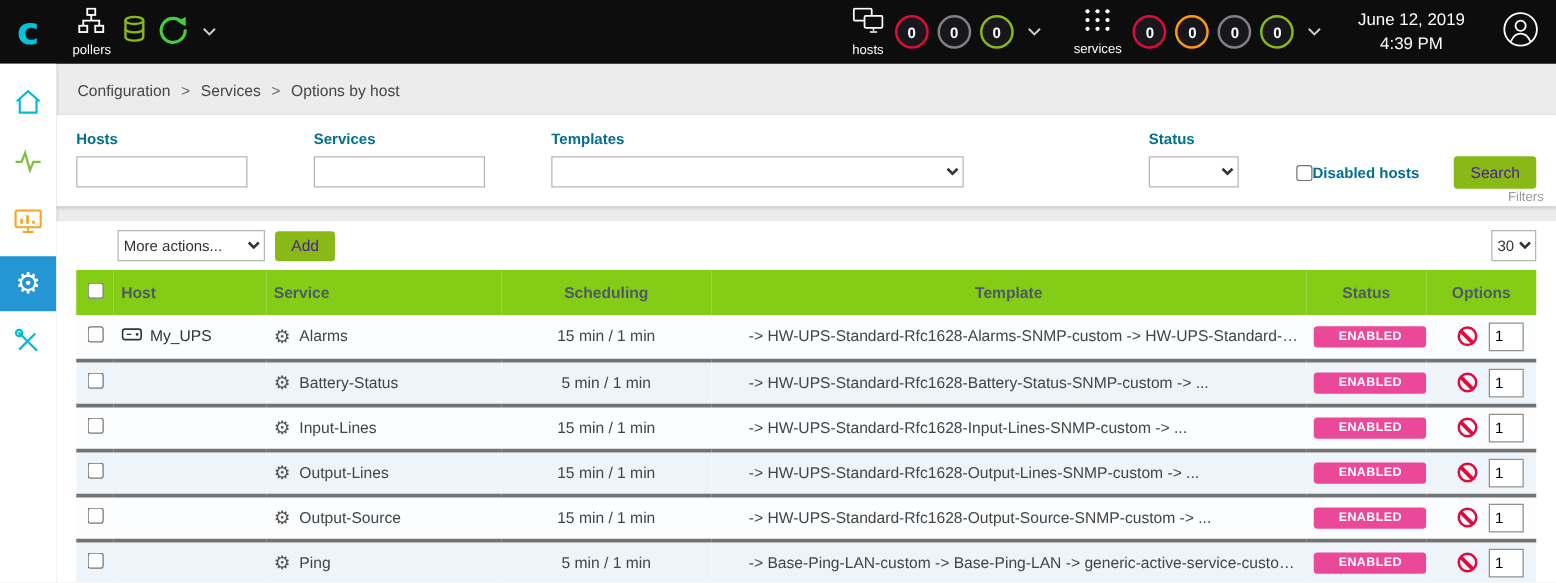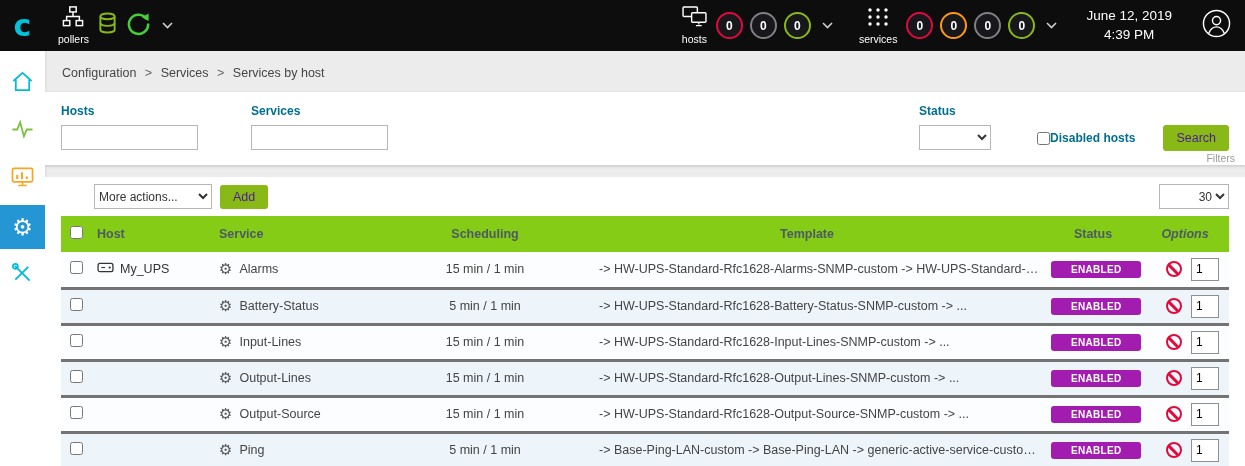--- a/index.html
+++ b/index.html
@@ -54,46 +54,46 @@
   .disabled-wrap label{color:#006f91;font-weight:bold;font-size:12px;cursor:pointer;}
   .btn{background:#88b917;color:#4c1d95;border:none;border-radius:3px;font-size:12.5px;font-family:inherit;cursor:pointer;}
   .btn-search{padding:6px 13px;margin-top:21px;}
   .filters-caption{position:absolute;right:10px;bottom:1px;font-size:10.5px;color:#9a9a9a;}
 
   
   .card{background:#fff;margin-top:12px;flex:1;padding:7px 16px 0;overflow:hidden;}
   .toolbar{display:flex;align-items:center;gap:8px;padding-bottom:7px;}
   .sel-actions{width:118px;margin-left:33px;}
   .btn-add{padding:5px 13px;}
-  .sel-pagesize{width:70px;margin-left:auto;text-align:right;}
+  .sel-pagesize{width:36px;margin-left:auto;}
 
   
   table{width:100%;border-collapse:collapse;font-size:12.5px;color:#333;table-layout:fixed;}
   thead th{background:#84cc16;color:#4e5a66;font-weight:bold;padding:10px 6px;font-size:12.5px;cursor:pointer;}
   th.col-check{width:30px;cursor:default;}
   th.col-host{width:122px;text-align:left;}
   th.col-service{width:188px;text-align:left;}
   th.col-sched{width:168px;text-align:center;}
   th.col-template{text-align:center;}
   th.col-status{width:96px;text-align:center;}
-  th.col-options{width:88px;text-align:center;font-style:italic;}
+  th.col-options{width:88px;text-align:center;}
   tbody tr{height:36px;border-bottom:3px solid #737373;}
   tbody tr:nth-child(odd){background:#fbfdff;}
   tbody tr:nth-child(even){background:#edf5fb;}
   td{padding:4px 6px;overflow:hidden;white-space:nowrap;}
   td.cell-check{text-align:center;}
   td.cell-sched{text-align:center;color:#444;}
   td.cell-template{padding-left:30px;color:#444;text-overflow:ellipsis;}
   td.cell-status{text-align:center;}
   .svc{display:flex;align-items:center;gap:7px;color:#444;}
   .svc .gear-glyph{color:#555;font-size:15px;}
   .svc .svc-name{cursor:pointer;}
   .hostcell{display:flex;align-items:center;gap:6px;}
   .hostcell .host-name{cursor:pointer;}
-  .badge{display:inline-block;background:#a21caf;color:#fff;font-size:10px;font-weight:bold;padding:3px 20px;border-radius:3px;letter-spacing:.3px;}
+  .badge{display:inline-block;background:#ec4899;color:#fff;font-size:10px;font-weight:bold;padding:3px 20px;border-radius:3px;letter-spacing:.3px;}
   .opts{display:flex;align-items:center;justify-content:flex-end;gap:9px;padding-right:4px;}
   .no-icon{position:relative;width:16px;height:16px;border:2.5px solid #e00b3d;border-radius:50%;flex:none;cursor:pointer;}
   .no-icon::after{content:"";position:absolute;left:-2px;top:4.5px;width:15px;height:2.5px;background:#e00b3d;transform:rotate(45deg);}
   .opt-input{width:28px;height:23px;border:1px solid #8f8f8f;font-size:12px;padding:1px 4px;font-family:inherit;}
   input[type=checkbox]{width:13px;height:13px;margin:0;}
 </style>
 </head>
 <body>
 
 <header class="topbar">
@@ -243,31 +243,37 @@
       </span>
     </div>
   </nav>
 
   <main class="content">
     <div class="breadcrumb">
       <span class="crumb">Configuration</span>
       <span class="sep">&gt;</span>
       <span class="crumb">Services</span>
       <span class="sep">&gt;</span>
-      <span class="crumb">Services by host</span>
+      <span class="crumb">Options by host</span>
     </div>
 
     <div class="filter-panel">
       <div class="fgroup g-hosts">
         <label>Hosts</label>
         <input class="txt-input" value="" style="">
       </div>
       <div class="fgroup g-services">
         <label>Services</label>
         <input class="txt-input" value="" style="">
+      </div>
+      <div class="fgroup g-templates">
+        <label>Templates</label>
+        <select class="sel-templates">
+          <option></option>
+        </select>
       </div>
       <div class="fgroup g-status">
         <label>Status</label>
         <select class="sel-status">
           <option></option>
         </select>
       </div>
       <div class="disabled-wrap">
         <input type="checkbox" id="dh" style="">
         <label for="dh">Disabled hosts</label>

